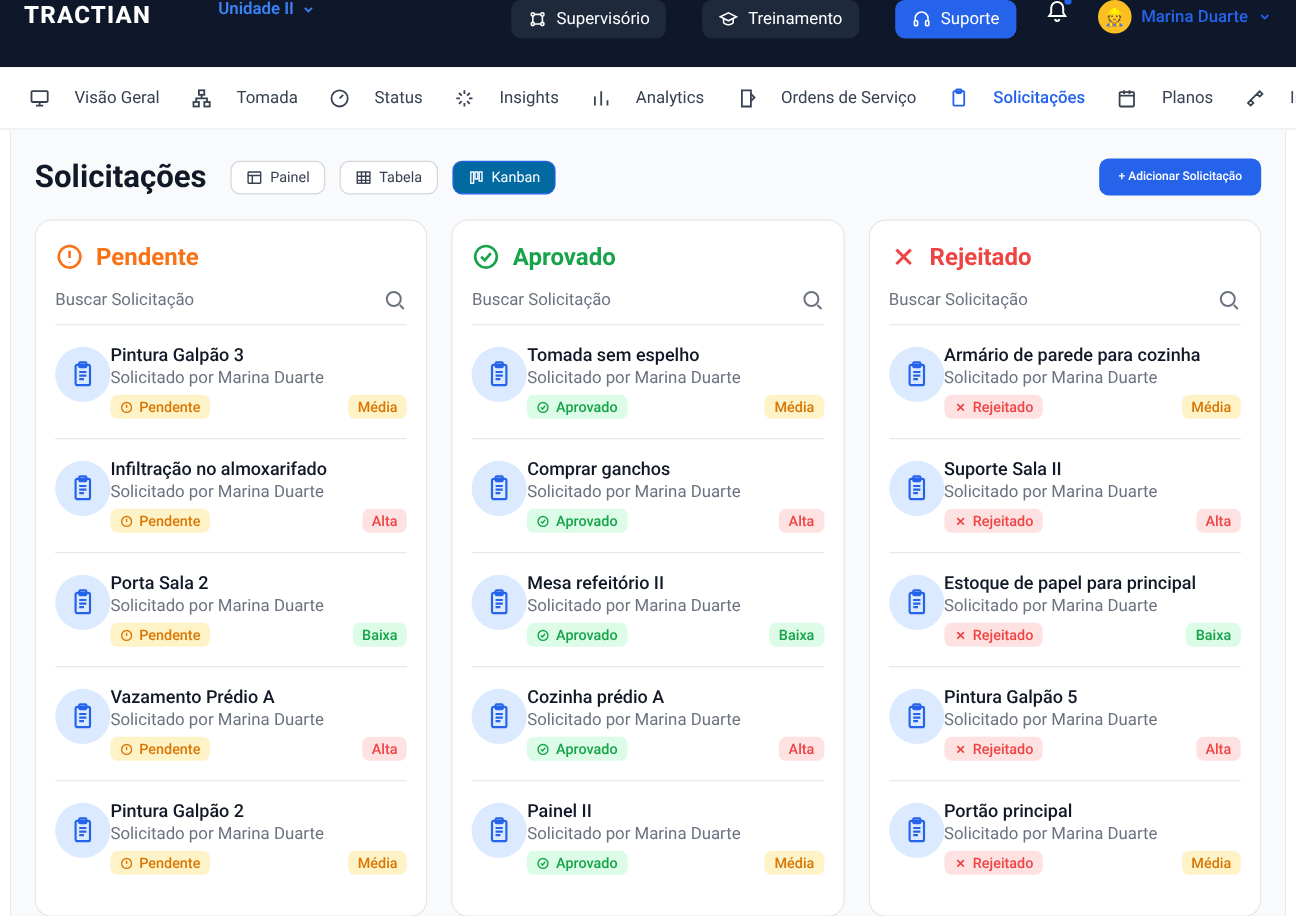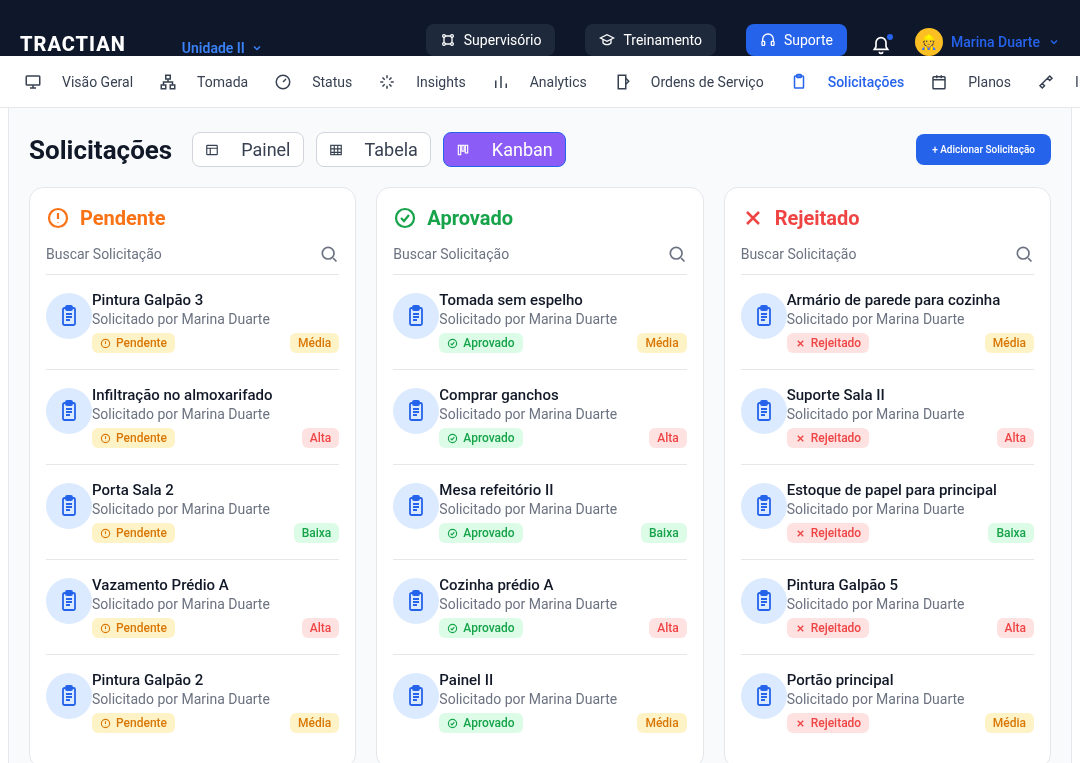--- a/index.html
+++ b/index.html
@@ -1,35 +1,35 @@
 <!DOCTYPE html>
 <html><head>
 <meta charset="utf-8">
 <style>
 * { box-sizing: border-box; margin: 0; padding: 0; }
 body { font-family: -apple-system, BlinkMacSystemFont, "Segoe UI", Roboto, sans-serif; background: #fff; color: #1f2937; width: 1080px; }
-.topbar { background: #0f172a; height: 56px; display: flex; align-items: flex-end; padding: 0 20px; gap: 16px; }
+.topbar { background: #0f172a; height: 56px; display: flex; align-items: flex-start; padding: 0 20px; gap: 16px; }
 .logo { color: #fff; font-weight: 800; font-size: 20px; letter-spacing: 1px; }
 .unit-switch { color: #3b82f6; font-weight: 600; display: flex; align-items: center; gap: 6px; font-size: 14px; margin-left: 40px; }
 .top-spacer { flex: 1; }
 .top-btn { background: #1e293b; color: #fff; border-radius: 8px; padding: 8px 14px; font-size: 14px; display: flex; align-items: center; gap: 8px; margin-left: 14px; }
 .top-btn.active { background: #2563eb; }
 .bell { color: #fff; position: relative; margin: 0 8px; }
 .bell-dot { position: absolute; top: -2px; right: -2px; width: 6px; height: 6px; background: #2563eb; border-radius: 50%; }
 .user { color: #2563eb; display: flex; align-items: center; gap: 8px; font-size: 14px; font-weight: 500; }
 .avatar { width: 28px; height: 28px; border-radius: 50%; background: #fbbf24; display: flex; align-items: center; justify-content: center; font-size: 14px; }
 .nav-tabs { height: 52px; background: #fff; border-bottom: 1px solid #e5e7eb; display: flex; align-items: center; padding: 0 24px; gap: 26px; font-size: 14px; color: #374151; overflow: hidden; }
 .nav-tab { display: flex; align-items: center; gap: 20px; white-space: nowrap; }
 .nav-tab.active { color: #2563eb; font-weight: 500; }
 .nav-icon { width: 18px; height: 18px; display: inline-flex; align-items: center; justify-content: center; }
 .main { background: #f9fafb; padding: 24px 20px; border-radius: 0 0 12px 12px; margin: 0 8px 8px; border: 1px solid #e5e7eb; border-top: none; }
 .page-head { display: flex; align-items: center; gap: 12px; margin-bottom: 20px; }
 .page-title { font-size: 26px; font-weight: 700; color: #111827; margin-right: 8px; }
-.view-btn { border: 1px solid #d1d5db; background: #fff; border-radius: 8px; padding: 6px 12px; font-size: 18px; display: flex; align-items: center; gap: 22px; color: #374151; }
-.view-btn.active { background: #8b5cf6; color: #fff; border-color: #2563eb; }
+.view-btn { border: 1px solid #d1d5db; background: #fff; border-radius: 8px; padding: 6px 12px; font-size: 12px; display: flex; align-items: center; gap: 6px; color: #374151; }
+.view-btn.active { background: #0369a1; color: #fff; border-color: #2563eb; }
 .head-spacer { flex: 1; }
 .add-btn { background: #2563eb; color: #fff; border-radius: 8px; padding: 10px 16px; font-size: 10px; font-weight: 500; }
 .board { display: flex; gap: 20px; }
 .col { flex: 1; border: 1px solid #e5e7eb; border-radius: 14px; padding: 18px 16px; background: #fff; }
 .col-head { display: flex; align-items: center; gap: 10px; font-size: 20px; font-weight: 700; margin-bottom: 14px; }
 .col-pend .col-head { color: #f97316; }
 .col-apr .col-head { color: #16a34a; }
 .col-rej .col-head { color: #ef4444; }
 .search-row { display: flex; align-items: center; justify-content: space-between; color: #6b7280; font-size: 14px; margin-bottom: 10px; }
 .card { display: flex; padding: 16px 0; border-top: 1px solid #e5e7eb; }

